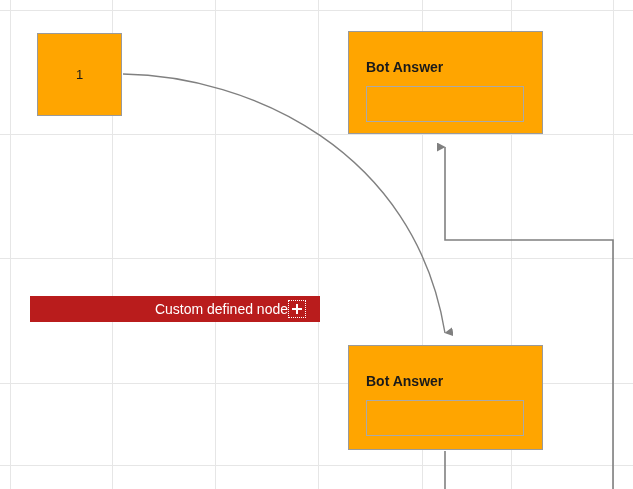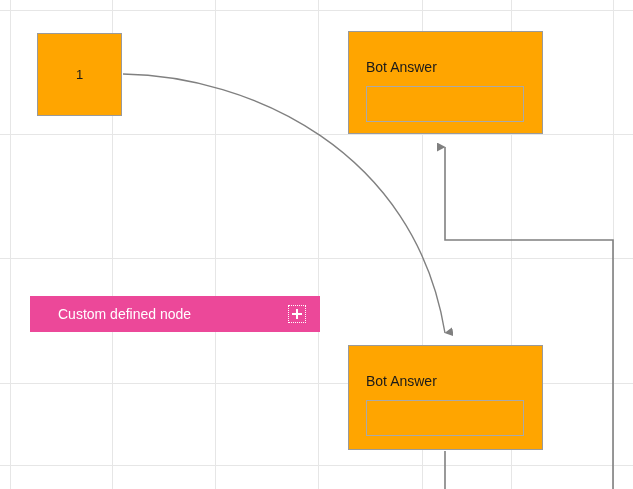--- a/index.html
+++ b/index.html
@@ -59,20 +59,21 @@
     line-height: 1;
   }
   .node-title {
     position: absolute;
     left: 17px;
     top: 28px;
     font-size: 14px;
     color: #1a1a1a;
     line-height: 1;
     white-space: nowrap;
+    font-weight: bold;
   }
   .node-slot {
     position: absolute;
     box-sizing: border-box;
     left: 17px;
     right: 18px;
     top: 54px;
     height: 36px;
     border: 1px solid #a9a9a9;
     background: transparent;
@@ -165,18 +166,18 @@
   <div class="node" style="left: 348px; top: 31px; width: 195px; height: 103px; background: rgb(255, 165, 0); border-color: rgb(154, 154, 154);">
     <div class="node-title">Bot Answer</div>
     <div class="node-slot" style="border-color: rgb(169, 169, 169);"></div>
   </div>
 
   <div class="node" style="left: 348px; top: 345px; width: 195px; height: 105px; background: rgb(255, 165, 0); border-color: rgb(154, 154, 154);">
     <div class="node-title">Bot Answer</div>
     <div class="node-slot" style="border-color: rgb(169, 169, 169);"></div>
   </div>
 
-  <div class="palette-bar" style="left: 30px; top: 296px; width: 290px; height: 36px; background: #ec4899;">
+  <div class="palette-bar" style="left: 30px; top: 296px; width: 290px; height: 26px; background: #b91c1c; text-align: right;">
     <span class="palette-bar-label" style="color: rgb(255, 255, 255);">Custom defined node</span>
     <span class="palette-add"></span>
   </div>
 
 </div>
 
 </body></html>

